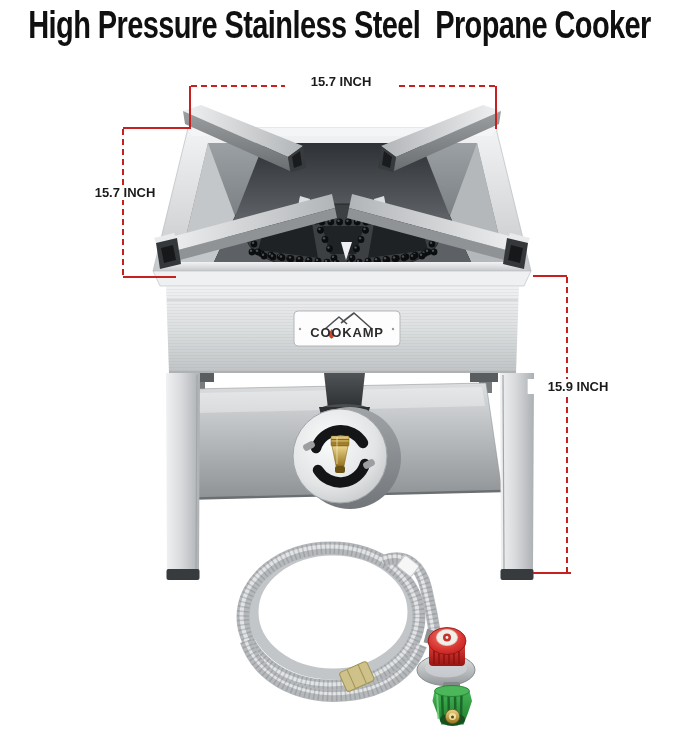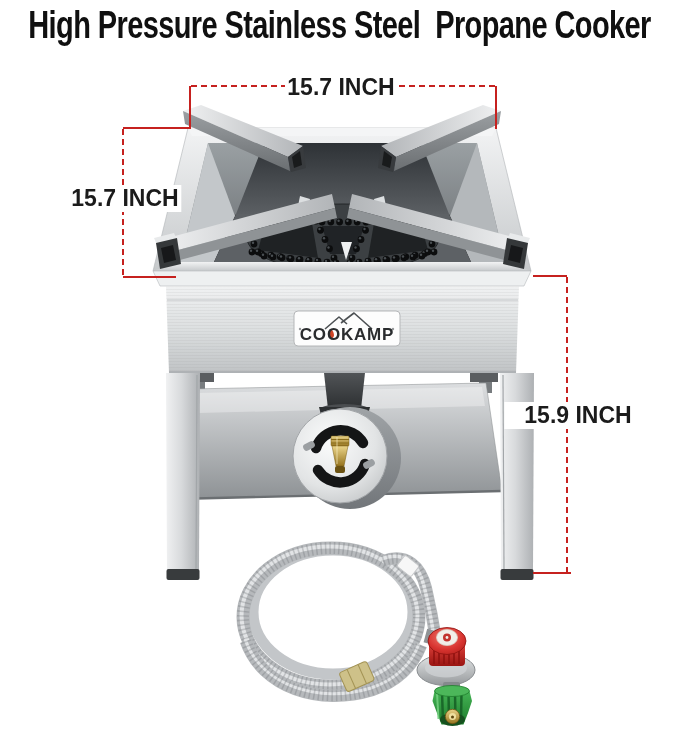--- a/index.html
+++ b/index.html
@@ -2,27 +2,27 @@
 <html><head>
 <meta charset="utf-8">
 <style>
   html,body{margin:0;padding:0;background:#ffffff;}
   .page{position:relative;width:679px;height:736px;background:#ffffff;overflow:hidden;
         font-family:"Liberation Sans",sans-serif;}
   .scene{position:absolute;left:0;top:0;width:679px;height:736px;}
   .title{position:absolute;top:4px;left:0;width:679px;text-align:center;
          font-weight:bold;font-size:29px;letter-spacing:-0.6px;color:#101010;
          transform:scaleY(1.32);transform-origin:center top;white-space:pre;}
-  .dim{position:absolute;font-weight:bold;font-size:23px;color:#1b1b1b;
+  .dim{position:absolute;font-weight:bold;font-size:13px;color:#1b1b1b;
        transform:translateX(-50%);white-space:nowrap;}
   .dim-top{left:341px;top:74px;}
   .dim-left{left:125px;top:185px;background:#fff;padding:0 3px;}
-  .dim-right{left:578px;top:402px;background:#fff;padding:0 20px;}
+  .dim-right{left:578px;top:379px;background:#fff;padding:0 20px;}
   .brand{position:absolute;left:294px;top:325px;width:106px;text-align:center;
-         font-size:17px;font-weight:bold;letter-spacing:0.8px;color:#2a2c2e;}
+         font-size:13px;font-weight:bold;letter-spacing:0.8px;color:#2a2c2e;}
   .features{position:absolute;left:3px;top:583px;font-size:18px;font-weight:bold;
             line-height:31px;color:#141414;letter-spacing:-0.2px;}
 </style>
 </head>
 <body>
 
 <div class="page">
 
 <svg class="scene" viewBox="0 0 679 736">
   <defs>

